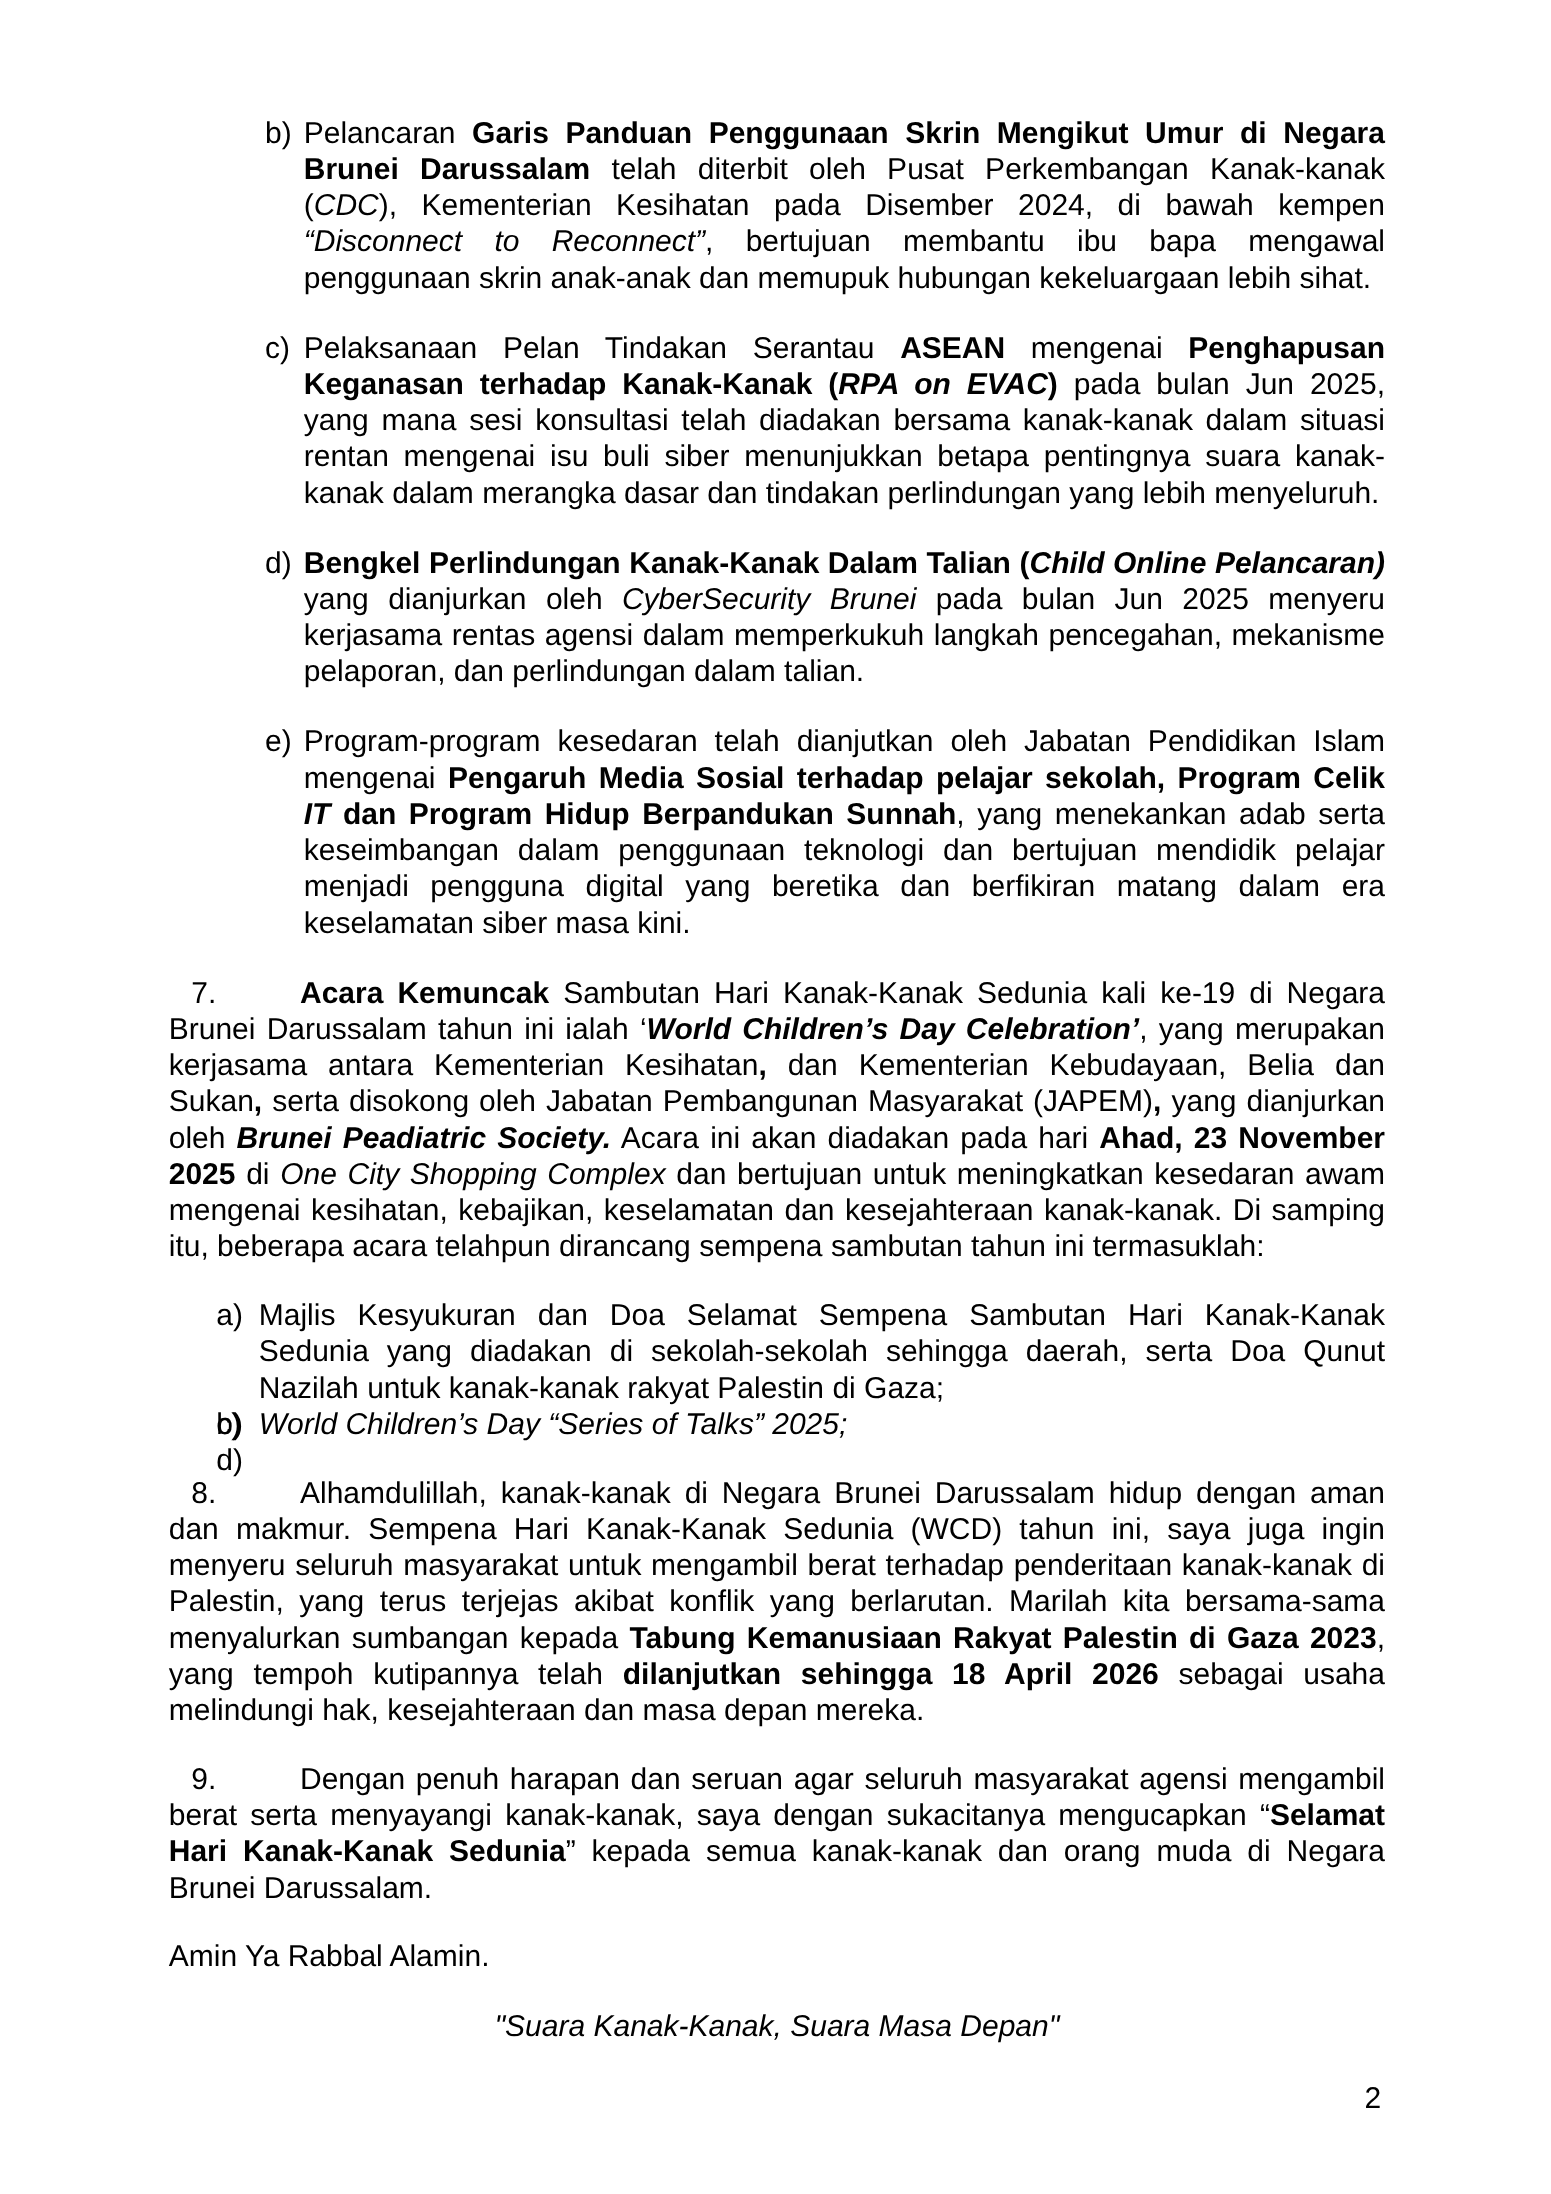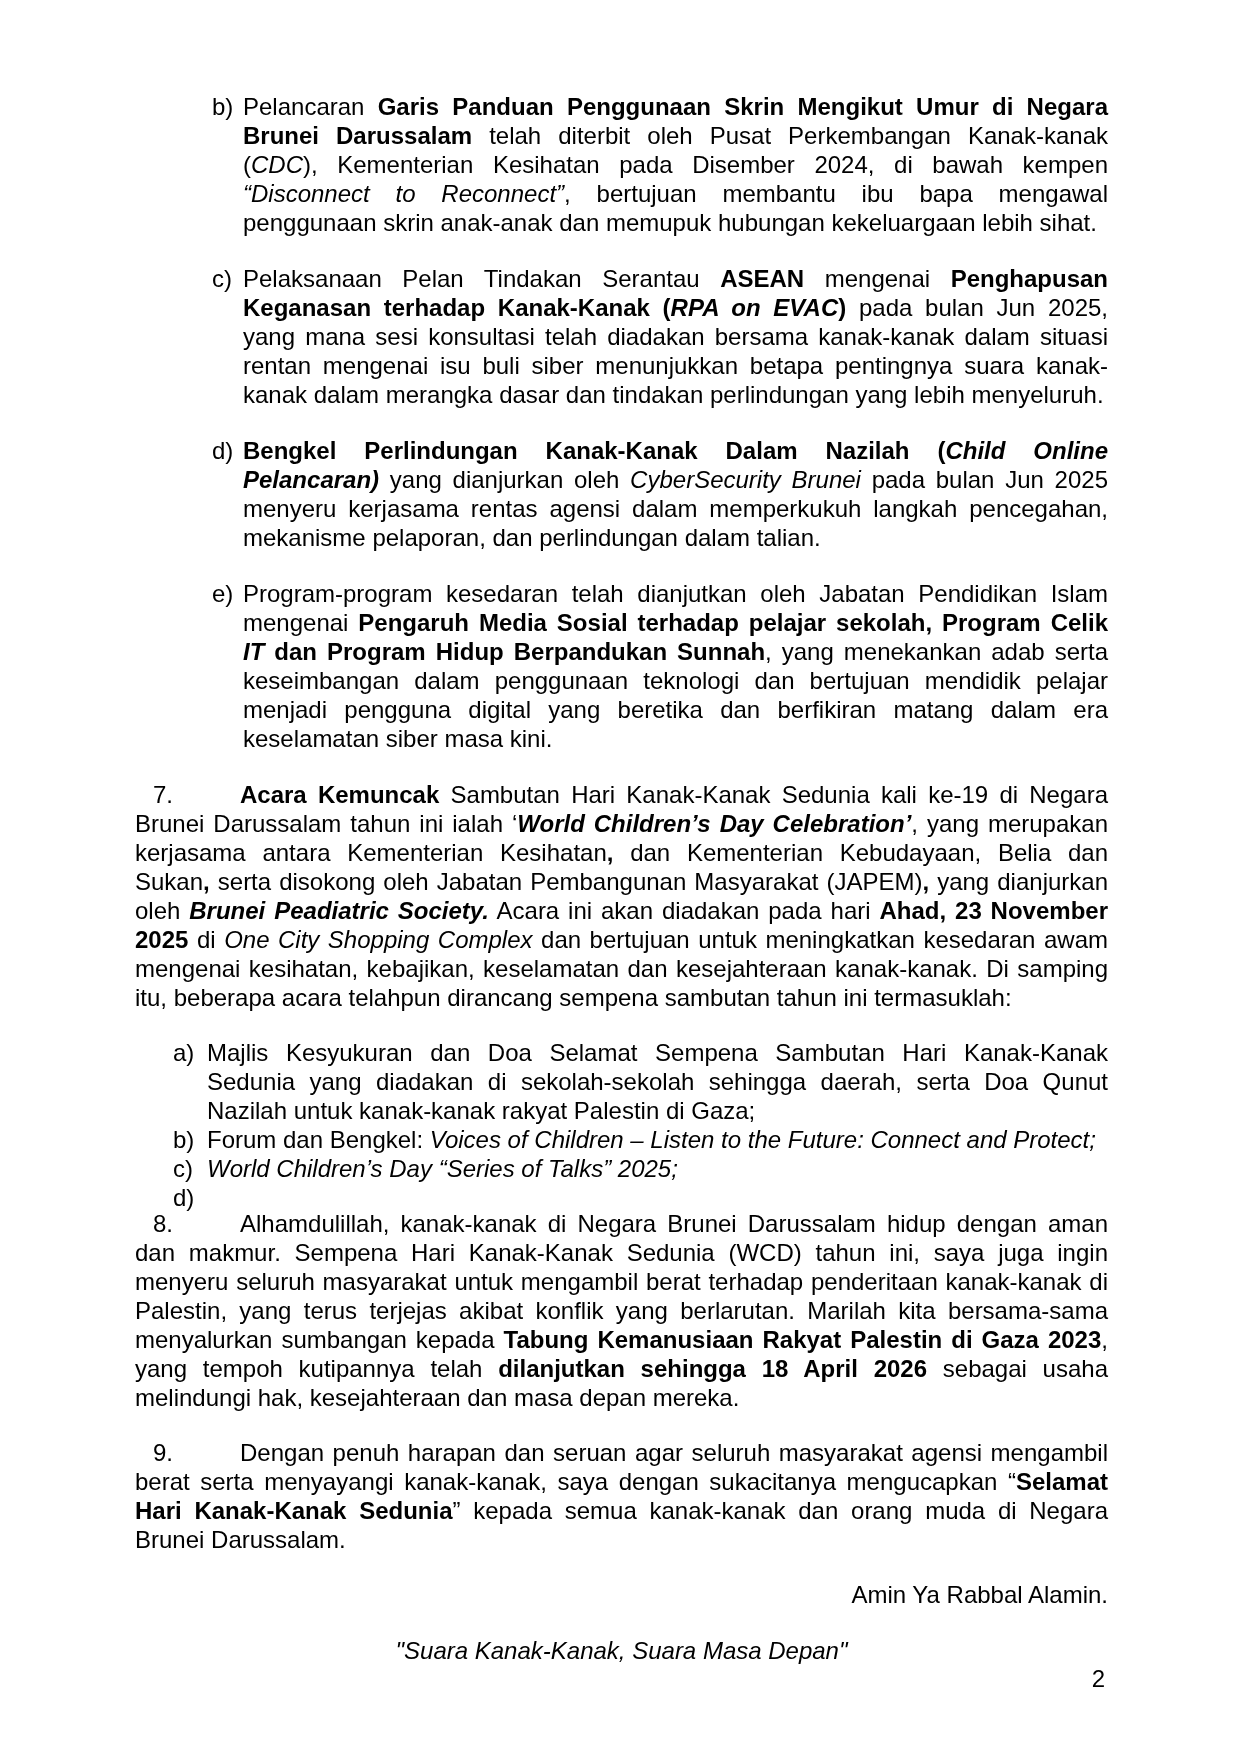--- a/index.html
+++ b/index.html
@@ -36,55 +36,55 @@
   .numpara .num { display:inline-block; width:87px; text-indent:0; }
   
   .l2 { margin:0 0 26px 0; }
   .l2-item {
     position:relative;
     padding-left:72px;
     text-align:justify;
     margin:0;
   }
   .l2-item .marker { position:absolute; left:38px; top:0; }
-  .closing { text-align:right; margin:0 0 27px 0; }
+  .closing { text-align:left; margin:0 0 27px 0; }
   .quote { text-align:center; font-style:italic; margin:0; }
   .pagenum { position:absolute; top:1664px; right:136px; }
 </style>
 </head>
 <body>
 
 <div class="page">
 
   <div class="l1-item">
     <span class="marker">b)</span><span><span>Pelancaran </span><span class="b">Garis Panduan Penggunaan Skrin Mengikut Umur di Negara Brunei Darussalam</span><span> telah diterbit oleh Pusat Perkembangan Kanak-kanak (</span><span class="i">CDC</span><span>), Kementerian Kesihatan pada Disember 2024, di bawah kempen </span><span class="i">“Disconnect to Reconnect”</span><span>, bertujuan membantu ibu bapa mengawal penggunaan skrin anak-anak dan memupuk hubungan kekeluargaan lebih sihat.</span></span>
   </div>
 
   <div class="l1-item">
     <span class="marker">c)</span><span><span>Pelaksanaan Pelan Tindakan Serantau </span><span class="b">ASEAN</span><span> mengenai </span><span class="b">Penghapusan Keganasan terhadap Kanak-Kanak (</span><span class="b i">RPA on EVAC</span><span class="b">)</span><span> pada bulan Jun 2025, yang mana sesi konsultasi telah diadakan bersama kanak-kanak dalam situasi rentan mengenai isu buli siber menunjukkan betapa pentingnya suara kanak-kanak dalam merangka dasar dan tindakan perlindungan yang lebih menyeluruh.</span></span>
   </div>
 
   <div class="l1-item">
-    <span class="marker">d)</span><span><span class="b">Bengkel Perlindungan Kanak-Kanak Dalam Nazilah (</span><span class="b i">Child Online Pelancaran)</span><span> yang dianjurkan oleh </span><span class="i">CyberSecurity Brunei</span><span> pada bulan Jun 2025 menyeru kerjasama rentas agensi dalam memperkukuh langkah pencegahan, mekanisme pelaporan, dan perlindungan dalam talian.</span></span>
+    <span class="marker">d)</span><span><span class="b">Bengkel Perlindungan Kanak-Kanak Dalam Talian (</span><span class="b i">Child Online Pelancaran)</span><span> yang dianjurkan oleh </span><span class="i">CyberSecurity Brunei</span><span> pada bulan Jun 2025 menyeru kerjasama rentas agensi dalam memperkukuh langkah pencegahan, mekanisme pelaporan, dan perlindungan dalam talian.</span></span>
   </div>
 
   <div class="l1-item">
     <span class="marker">e)</span><span><span>Program-program kesedaran telah dianjutkan oleh Jabatan Pendidikan Islam mengenai </span><span class="b">Pengaruh Media Sosial terhadap pelajar sekolah, Program Celik </span><span class="b i">IT</span><span class="b"> dan Program Hidup Berpandukan Sunnah</span><span>, yang menekankan adab serta keseimbangan dalam penggunaan teknologi dan bertujuan mendidik pelajar menjadi pengguna digital yang beretika dan berfikiran matang dalam era keselamatan siber masa kini.</span></span>
   </div>
 
   <p class="numpara">
     <span class="num">7.</span><span><span class="b">Acara Kemuncak</span><span> Sambutan Hari Kanak-Kanak Sedunia kali ke-19 di Negara Brunei Darussalam tahun ini ialah ‘</span><span class="b i">World Children’s Day Celebration’</span><span>, yang merupakan kerjasama antara Kementerian Kesihatan</span><span class="b">,</span><span> dan Kementerian Kebudayaan, Belia dan Sukan</span><span class="b">,</span><span> serta disokong oleh Jabatan Pembangunan Masyarakat (JAPEM)</span><span class="b">,</span><span> yang dianjurkan oleh </span><span class="b i">Brunei Peadiatric Society.</span><span> Acara ini akan diadakan pada hari </span><span class="b">Ahad, 23 November 2025</span><span> di </span><span class="i">One City Shopping Complex</span><span> dan bertujuan untuk meningkatkan kesedaran awam mengenai kesihatan, kebajikan, keselamatan dan kesejahteraan kanak-kanak. Di samping itu, beberapa acara telahpun dirancang sempena sambutan tahun ini termasuklah:</span></span>
   </p>
 
   <div class="l2">
     <div class="l2-item">
       <span class="marker">a)</span><span><span>Majlis Kesyukuran dan Doa Selamat Sempena Sambutan Hari Kanak-Kanak Sedunia yang diadakan di sekolah-sekolah sehingga daerah, serta Doa Qunut Nazilah untuk kanak-kanak rakyat Palestin di Gaza;</span></span>
     </div>
     <div class="l2-item">
-      <span class="marker">b)</span><span><span>Forum dan Bengkel: </span><span class="i">Voices of Children – Listen to the Future: Connect and Protect;</span></span>
+      <span class="marker">b)</span>
     </div>
     <div class="l2-item">
       <span class="marker">c)</span><span><span class="i">World Children’s Day “Series of Talks” 2025;</span></span>
     </div>
     <div class="l2-item">
       <span class="marker">d)</span>
     </div>
   </div>
 
   <p class="numpara">

